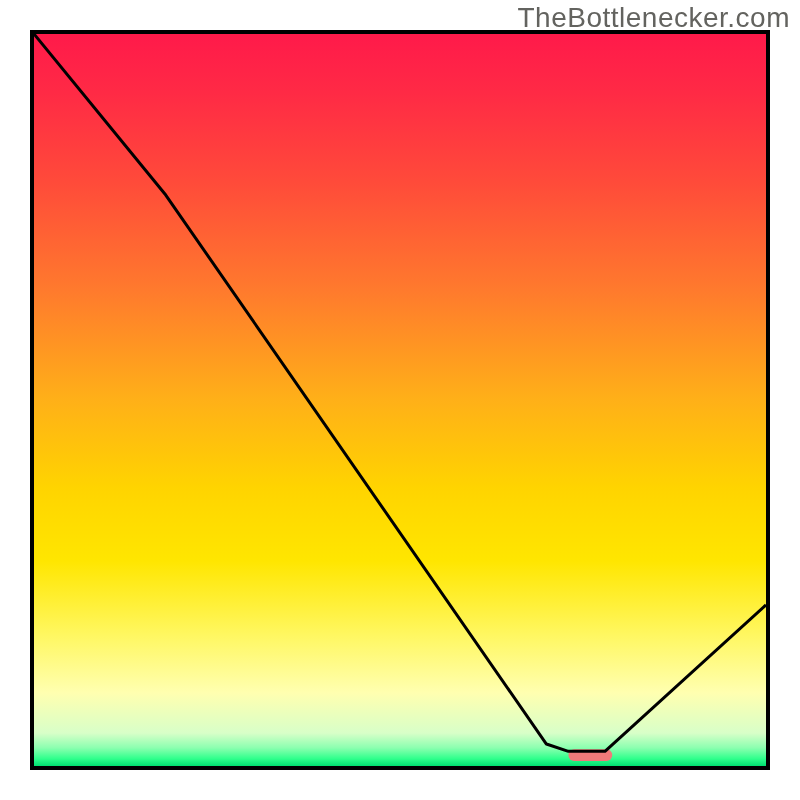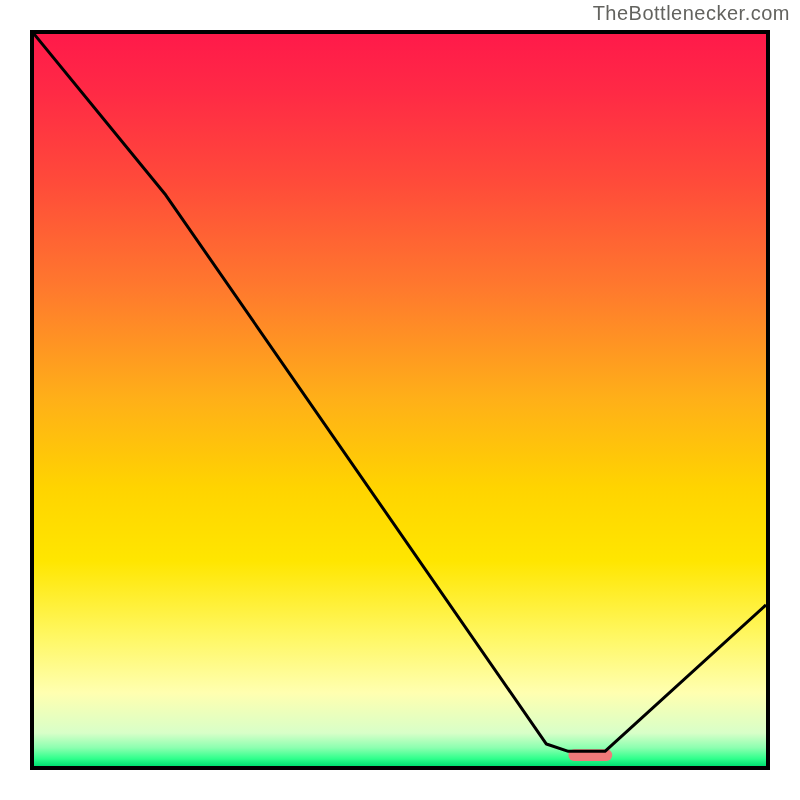--- a/index.html
+++ b/index.html
@@ -13,21 +13,21 @@
   }
   .wrap {
     position: relative;
     width: 800px;
     height: 800px;
   }
   .watermark {
     position: absolute;
     top: 2px;
     right: 10px;
-    font-size: 20px;
+    font-size: 28px;
     font-weight: 400;
     color: #63635f;
     letter-spacing: 0.5px;
     font-family: Arial, Helvetica, sans-serif;
   }
   .frame {
     position: absolute;
     left: 30px;
     top: 30px;
     width: 740px;

